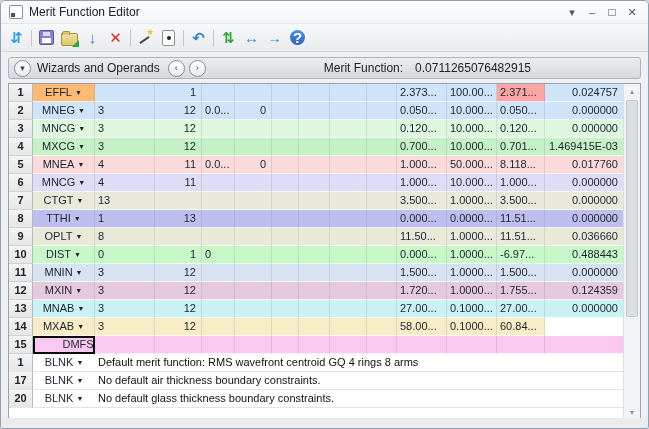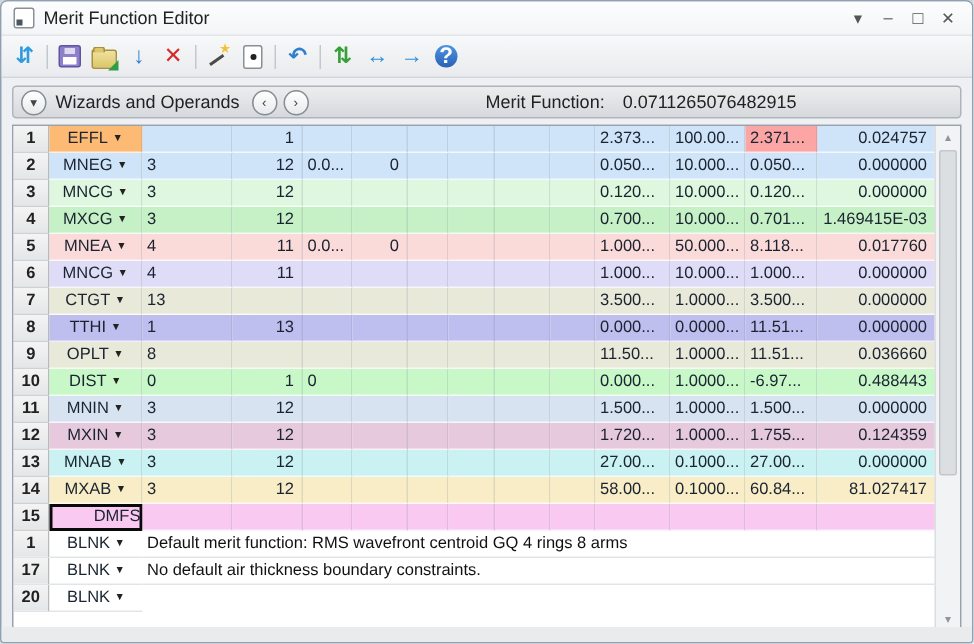--- a/index.html
+++ b/index.html
@@ -409,21 +409,20 @@
     <div class="cell dc ra" style="background: rgb(248, 237, 198);">12</div>
     <div class="cell dc la" style="background: rgb(248, 237, 198);"></div>
     <div class="cell dc ra" style="background: rgb(248, 237, 198);"></div>
     <div class="cell dc" style="background: rgb(248, 237, 198);"></div>
     <div class="cell dc" style="background: rgb(248, 237, 198);"></div>
     <div class="cell dc" style="background: rgb(248, 237, 198);"></div>
     <div class="cell dc" style="background: rgb(248, 237, 198);"></div>
     <div class="cell dc la" style="background: rgb(248, 237, 198);">58.00...</div>
     <div class="cell dc la" style="background: rgb(248, 237, 198);">0.1000...</div>
     <div class="cell dc la" style="background: rgb(248, 237, 198);">60.84...</div>
-    <div class="cell dc ra" style="background: rgb(248, 237, 198);">81.027417</div>
   </div>
           <div class="row">
     <div class="cell numcell">15</div>
     <div class="cell typecell selected" style="background: rgb(250, 201, 241);">
       <span>DMFS</span>
       <span class="dd">▼</span>
     </div>
     <div class="cell dc la" style="background: rgb(250, 201, 241);"></div>
     <div class="cell dc ra" style="background: rgb(250, 201, 241);"></div>
     <div class="cell dc la" style="background: rgb(250, 201, 241);"></div>
@@ -455,20 +454,21 @@
 
   <div class="cell comment-cell" style="background: rgb(255, 255, 255);">No default air thickness boundary constraints.</div>
           </div>
           <div class="row comment-row">
     <div class="cell numcell">20</div>
     <div class="cell typecell" style="background: rgb(255, 255, 255);">
       <span>BLNK</span>
       <span class="dd">▼</span>
     </div>
 
+  <div class="cell comment-cell" style="background: rgb(255, 255, 255);">No default glass thickness boundary constraints.</div>
           </div>
         </div>
     </div>
     <div class="vscroll">
       <div class="sarrow up">▴</div>
       <div class="sthumb"></div>
       <div class="sarrow down">▾</div>
     </div>
   </div>
 

